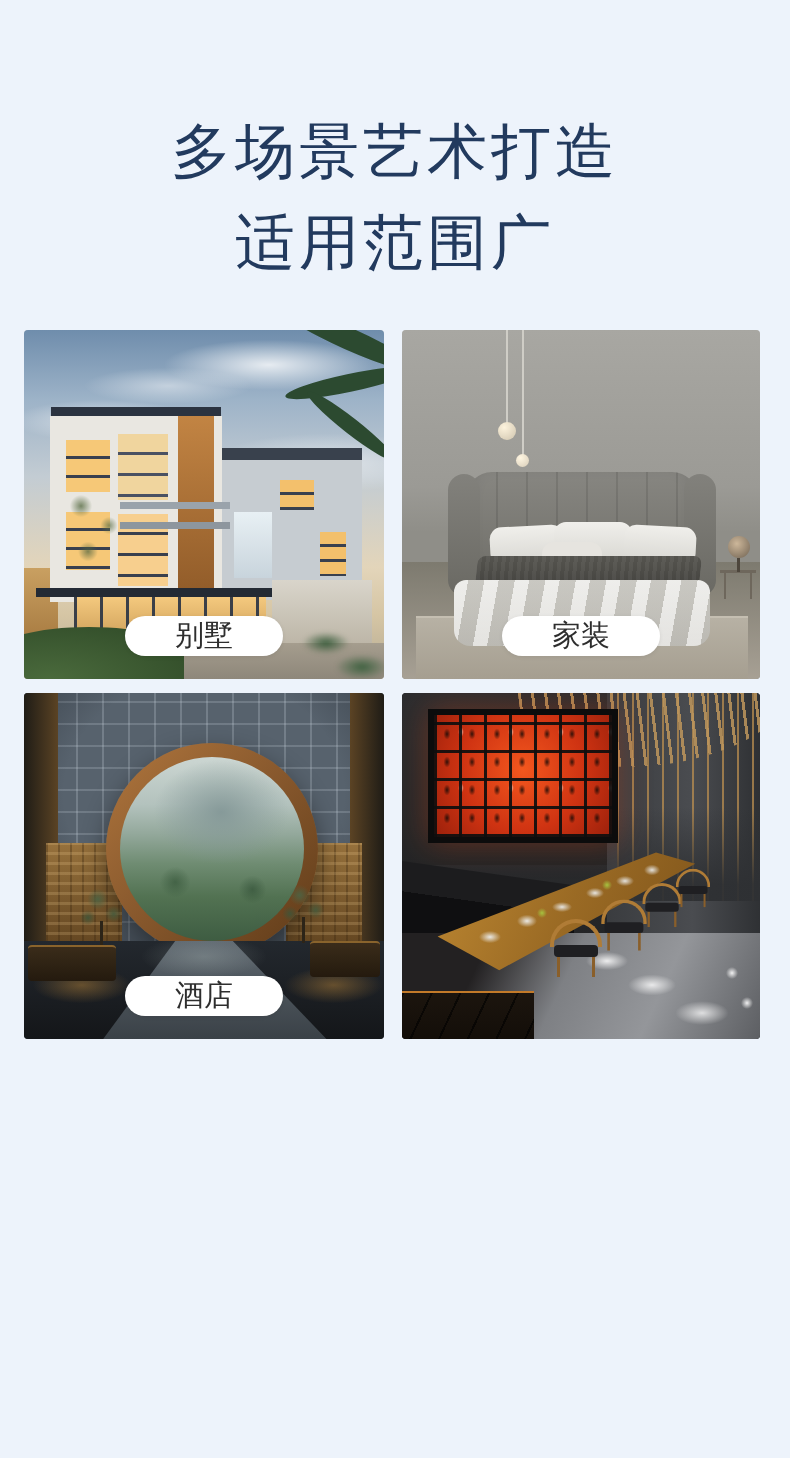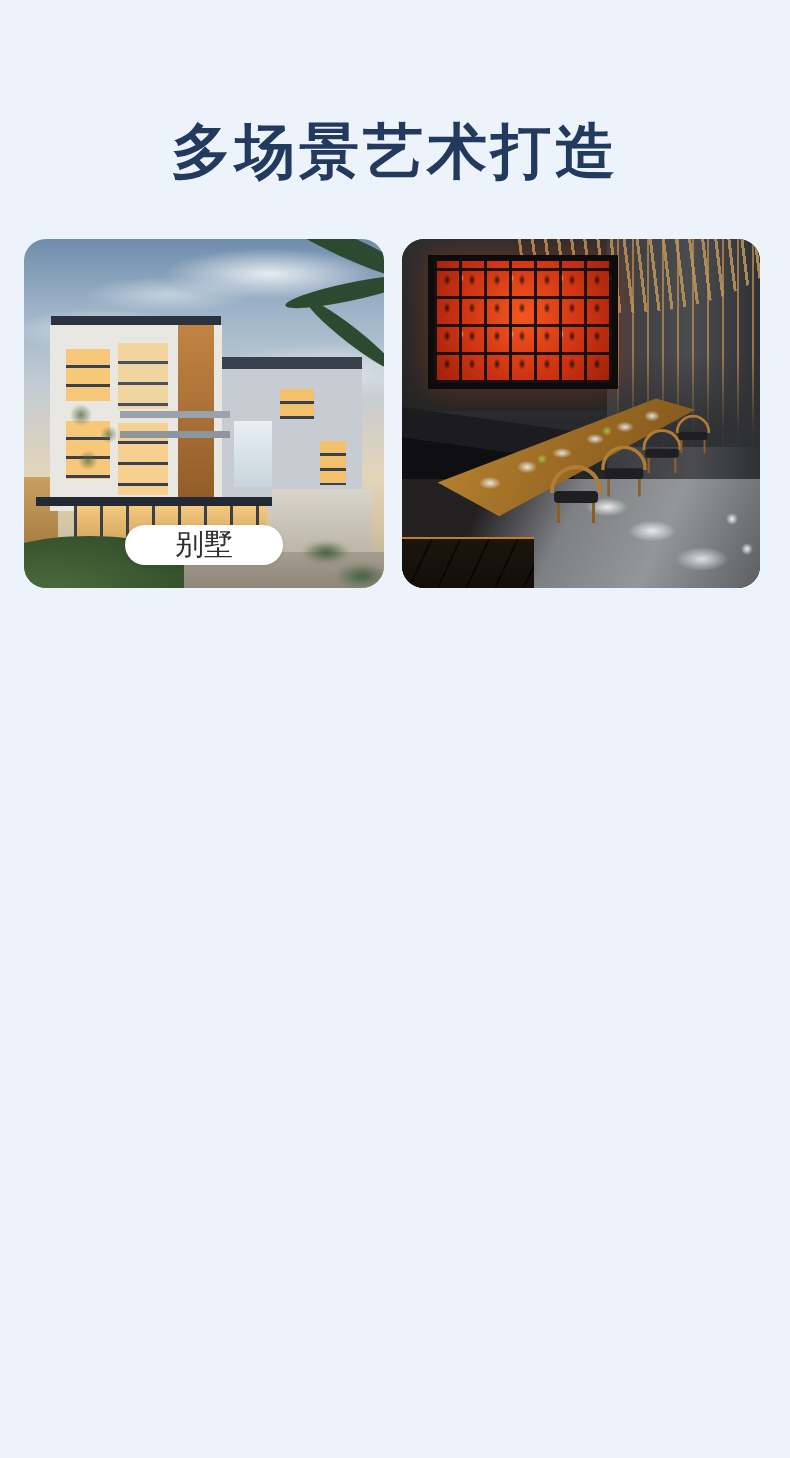--- a/index.html
+++ b/index.html
@@ -1,27 +1,27 @@
 <!DOCTYPE html>
 <html><head>
 <meta charset="utf-8">
 <style>
   html,body{margin:0;padding:0;}
   body{width:790px;height:1458px;background:#edf3fb;font-family:"Liberation Sans",sans-serif;overflow:hidden;}
 
   
   .header{padding-top:106px;text-align:center;}
-  .title-line{font-family:"DejaVu Serif","Liberation Serif",serif;font-weight:700;
+  .title-line{font-family:"DejaVu Serif","Liberation Serif",serif;font-weight:400;
     color:#223a5e;font-size:60px;line-height:91px;letter-spacing:4px;}
 
   
   .grid{margin:42px 0 0 24px;width:736px;display:grid;
     grid-template-columns:360px 358px;grid-template-rows:349px 346px 345px;
     column-gap:18px;row-gap:14px;}
-  .card{position:relative;border-radius:22px;overflow:hidden;background:#ccc;}
+  .card{position:relative;border-radius:4px;overflow:hidden;background:#ccc;}
   .photo{position:absolute;inset:0;}
   .photo i{position:absolute;display:block;}
 
   .pill{position:absolute;left:50%;bottom:23px;transform:translateX(-50%);
     min-width:158px;height:40px;box-sizing:border-box;padding:0 18px;background:#ffffff;
     border-radius:21px;display:flex;align-items:center;justify-content:center;
     font-size:29px;color:#2e2e2e;white-space:nowrap;box-shadow:0 1px 4px rgba(0,0,0,.08);}
 
   
   .villa{background:linear-gradient(180deg,#6f8dac 0%,#9db3c8 20%,#c3ccd3 42%,#e3d5ba 68%,#d5c5a4 82%,#b3a992 100%);}
@@ -301,20 +301,21 @@
       linear-gradient(115deg,#232122 0 22%,#7e8084 45%,#94969a 70%,#5c5e62 100%);}
   .r-step{left:0;top:298px;width:132px;height:52px;border-top:2px solid rgba(240,150,50,.8);
     background-image:repeating-linear-gradient(115deg,rgba(0,0,0,.6) 0 2px,rgba(0,0,0,0) 2px 26px),
       linear-gradient(180deg,#1c150e,#120d08);}
 </style>
 </head>
 <body>
 
 <div class="header">
   <div class="title-line">多场景艺术打造</div>
+  <div class="title-line">适用范围广</div>
 </div>
 
 <div class="grid">
 
   <div class="card">
     <div class="photo villa">
       <i class="v-clouds"></i>
       <i class="v-frond v-f1"></i>
       <i class="v-frond v-f2"></i>
       <i class="v-frond v-f3"></i>
@@ -328,22 +329,63 @@
       <i class="v-ground"></i>
       <i class="v-lawn"></i>
       <i class="v-tree"></i>
       <i class="v-leaffront"></i>
     </div>
     <div class="pill">
       <span>别墅</span>
     </div>
   </div>
 
-
-
+  <div class="card">
+    <div class="photo home">
+      <i class="h-floor"></i>
+      <i class="h-rug"></i>
+      <i class="h-pend1"></i>
+      <i class="h-pend2"></i>
+      <i class="h-head"></i>
+      <i class="h-pil h-p1"></i>
+      <i class="h-pil h-p2"></i>
+      <i class="h-pil h-p3"></i>
+      <i class="h-pil h-p4"></i>
+      <i class="h-throw"></i>
+      <i class="h-duvet"></i>
+      <i class="h-table"></i>
+      <i class="h-lamp"></i>
+    </div>
+    <div class="pill">
+      <span>家装</span>
+    </div>
+  </div>
+
+
+  <div class="card">
+    <div class="photo hotel">
+      <i class="ht-grid"></i>
+      <i class="ht-side-l"></i>
+      <i class="ht-side-r"></i>
+      <i class="ht-relief ht-relief-l"></i>
+      <i class="ht-relief ht-relief-r"></i>
+      <i class="ht-gate"></i>
+      <i class="ht-view"></i>
+      <i class="ht-floor"></i>
+      <i class="ht-walk"></i>
+      <i class="ht-refl"></i>
+      <i class="ht-tree ht-tree-l"></i>
+      <i class="ht-tree ht-tree-r"></i>
+      <i class="ht-furn ht-furn-l"></i>
+      <i class="ht-furn ht-furn-r"></i>
+    </div>
+    <div class="pill">
+      <span>酒店</span>
+    </div>
+  </div>
 
 
   <div class="card">
     <div class="photo rest">
       <i class="r-walldark"></i>
       <i class="r-wallr"></i>
       <i class="r-rods"></i>
       <i class="r-arcs"></i>
       <i class="r-display"></i>
       <i class="r-bench"></i>

